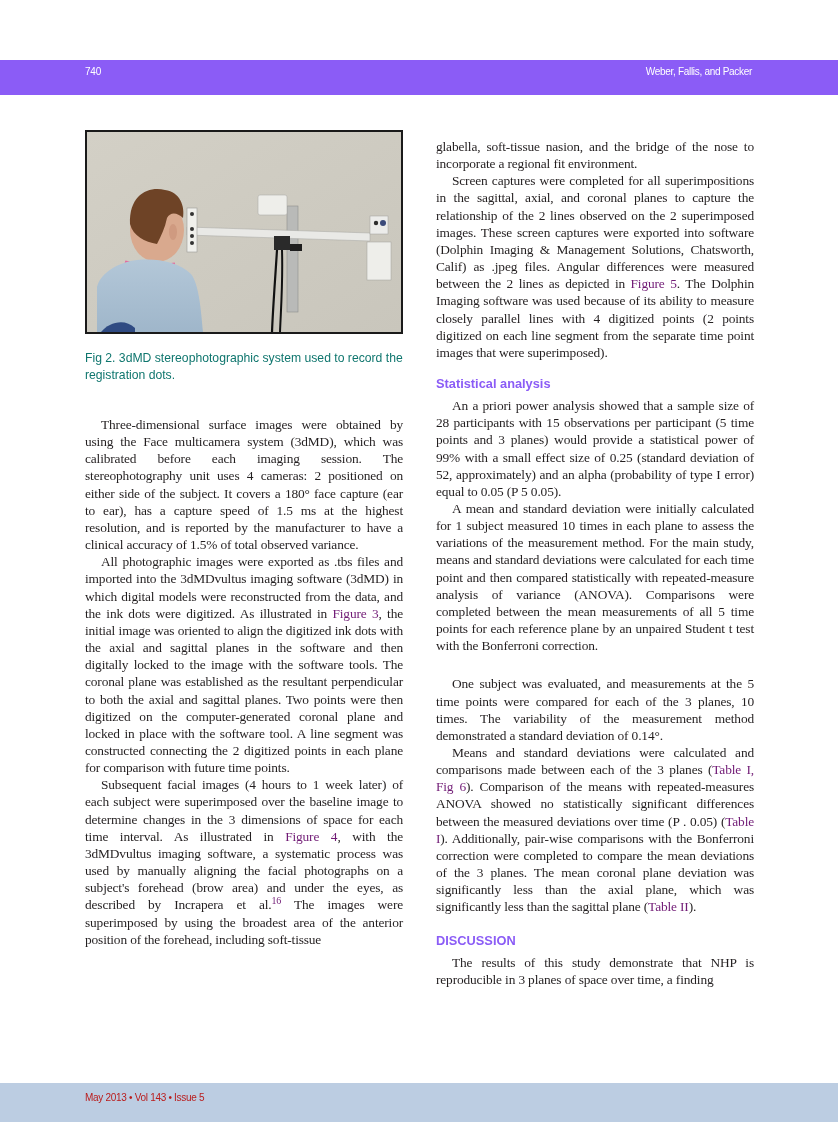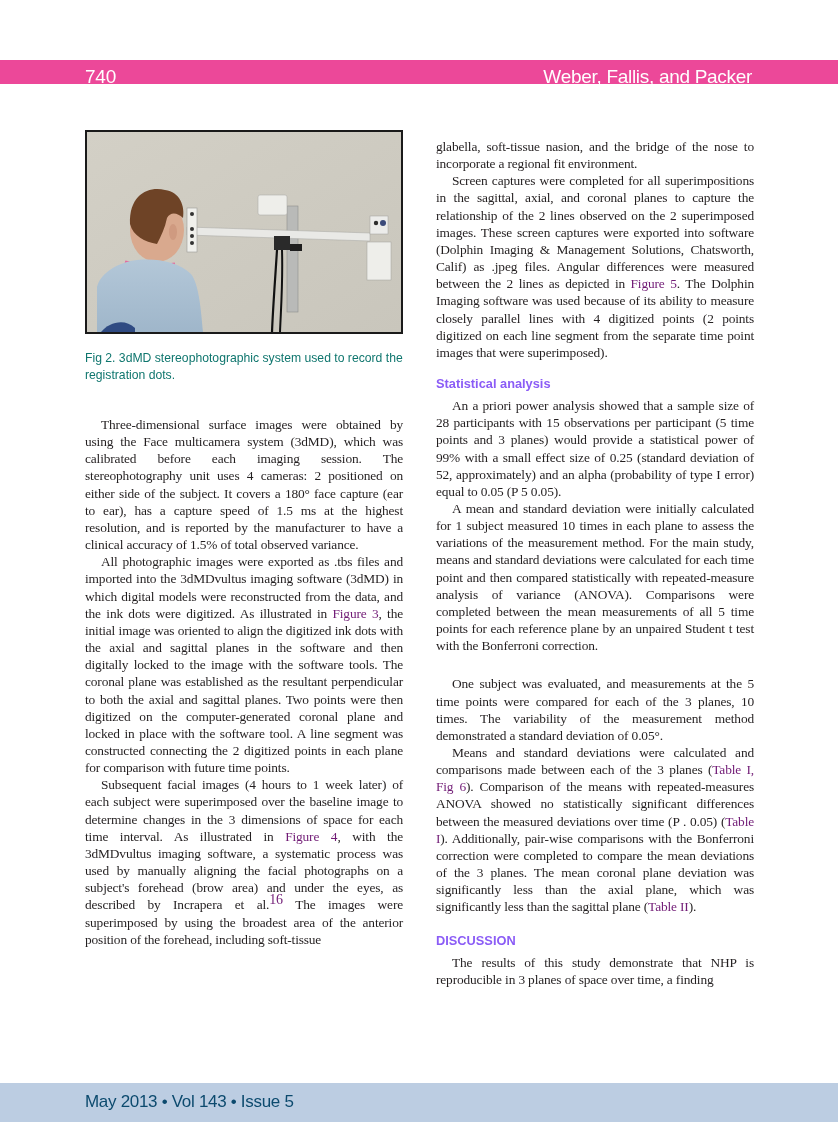--- a/index.html
+++ b/index.html
@@ -1,31 +1,31 @@
 <!DOCTYPE html>
 <html><head>
 <meta charset="utf-8">
 <style>
   html, body { margin: 0; padding: 0; }
   body {
     width: 838px; height: 1122px; background: #ffffff; position: relative; overflow: hidden;
     font-family: "Liberation Serif", serif; color: #231f20;
   }
   .header-bar {
-    position: absolute; left: 0; top: 60px; width: 838px; height: 24px;
-    background: #ec4899; color: #ffffff;
-    font-family: "Liberation Sans", sans-serif; font-size: 19px;
+    position: absolute; left: 0; top: 60px; width: 838px; height: 35px;
+    background: #8b5cf6; color: #ffffff;
+    font-family: "Liberation Sans", sans-serif; font-size: 10px;
   }
   .header-bar .page-num { position: absolute; left: 85px; top: 6px; letter-spacing: -0.2px; }
-  .header-bar .authors { position: absolute; right: 86px; top: 6px; letter-spacing: -0.3px; text-decoration: underline; }
+  .header-bar .authors { position: absolute; right: 86px; top: 6px; letter-spacing: -0.3px; }
 
   .footer-bar {
     position: absolute; left: 0; top: 1083px; width: 838px; height: 39px;
-    background: #bccde2; color: #0c4a6e;
-    font-family: "Liberation Sans", sans-serif; font-size: 17px;
+    background: #bccde2; color: #b91c1c;
+    font-family: "Liberation Sans", sans-serif; font-size: 10px;
   }
   .footer-bar .issue { position: absolute; left: 85px; top: 9px; letter-spacing: -0.3px; }
   .footer-bar .journal { position: absolute; right: 86px; top: 9px; letter-spacing: -0.4px; }
 
   .col { position: absolute; width: 318px; }
   .col-left { left: 85px; }
   .col-right { left: 436px; }
 
   .figure {
     position: absolute; left: 85px; top: 130px; width: 318px; height: 204px;
@@ -37,21 +37,21 @@
     position: absolute; left: 85px; top: 350px; width: 320px;
     font-family: "Liberation Sans", sans-serif; font-size: 12.2px; line-height: 17px; color: #0f766e;
   }
 
   p.body {
     margin: 0; font-size: 13.4px; line-height: 17.15px; text-align: justify;
     letter-spacing: -0.15px;
   }
   p.body.indent { text-indent: 16px; }
   .link { color: #701a75; }
-  sup { font-size: 14px; line-height: 0; vertical-align: 5px; }
+  sup { font-size: 10px; line-height: 0; vertical-align: 5px; }
 
   .section-head {
     font-family: "Liberation Sans", sans-serif; font-size: 12.8px; color: #8b5cf6;
     margin: 0; line-height: 17px;
   }
 </style>
 </head>
 <body>
 
 <div class="header-bar">
@@ -120,21 +120,21 @@
   <p class="body indent"><span>Screen captures were completed for all superimpositions in the sagittal, axial, and coronal planes to capture the relationship of the 2 lines observed on the 2 superimposed images. These screen captures were exported into software (Dolphin Imaging &amp; Management Solutions, Chatsworth, Calif) as .jpeg files. Angular differences were measured between the 2 lines as depicted in </span><span class="link">Figure 5</span><span>. The Dolphin Imaging software was used because of its ability to measure closely parallel lines with 4 digitized points (2 points digitized on each line segment from the separate time point images that were superimposed).</span></p>
 
   <div style="height: 14px;"></div>
   <h3 class="section-head">Statistical analysis</h3>
   <div style="height: 5px;"></div>
   <p class="body indent">An a priori power analysis showed that a sample size of 28 participants with 15 observations per participant (5 time points and 3 planes) would provide a statistical power of 99% with a small effect size of 0.25 (standard deviation of 52, approximately) and an alpha (probability of type I error) equal to 0.05 (P 5 0.05).</p>
   <p class="body indent">A mean and standard deviation were initially calculated for 1 subject measured 10 times in each plane to assess the variations of the measurement method. For the main study, means and standard deviations were calculated for each time point and then compared statistically with repeated-measure analysis of variance (ANOVA). Comparisons were completed between the mean measurements of all 5 time points for each reference plane by an unpaired Student t test with the Bonferroni correction.</p>
 
   <div style="height: 16px;"></div>
   <div style="height: 5px;"></div>
-  <p class="body indent">One subject was evaluated, and measurements at the 5 time points were compared for each of the 3 planes, 10 times. The variability of the measurement method demonstrated a standard deviation of 0.05°.</p>
+  <p class="body indent">One subject was evaluated, and measurements at the 5 time points were compared for each of the 3 planes, 10 times. The variability of the measurement method demonstrated a standard deviation of 0.14°.</p>
   <p class="body indent"><span>Means and standard deviations were calculated and comparisons made between each of the 3 planes (</span><span class="link">Table I, Fig 6</span><span>). Comparison of the means with repeated-measures ANOVA showed no statistically significant differences between the measured deviations over time (P . 0.05) (</span><span class="link">Table I</span><span>). Additionally, pair-wise comparisons with the Bonferroni correction were completed to compare the mean deviations of the 3 planes. The mean coronal plane deviation was significantly less than the axial plane, which was significantly less than the sagittal plane (</span><span class="link">Table II</span><span>).</span></p>
 
   <div style="height: 16px;"></div>
   <h3 class="section-head">DISCUSSION</h3>
   <div style="height: 5px;"></div>
   <p class="body indent">The results of this study demonstrate that NHP is reproducible in 3 planes of space over time, a finding</p>
 </div>
 
 <div class="footer-bar">
   <span class="issue">May 2013 • Vol 143 • Issue 5</span>

